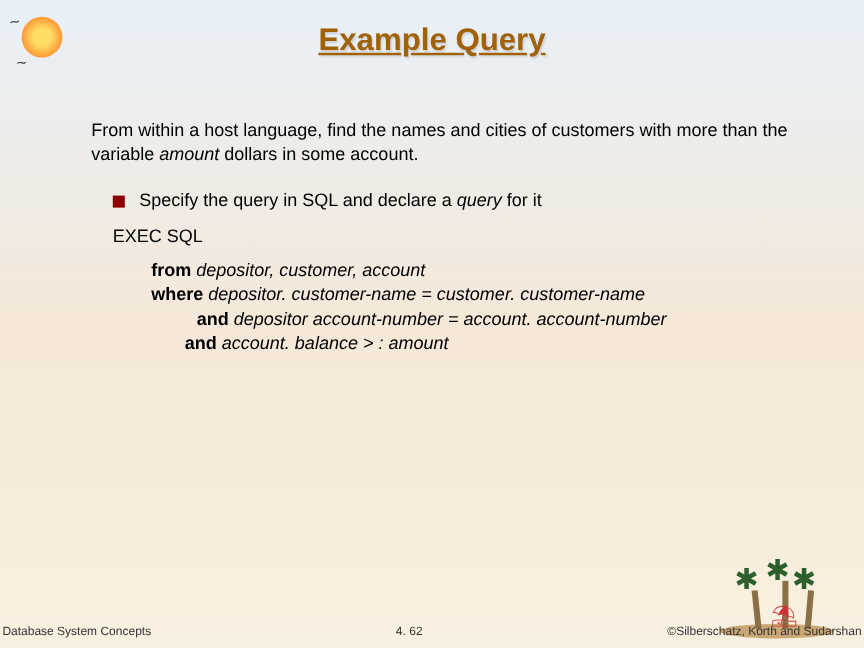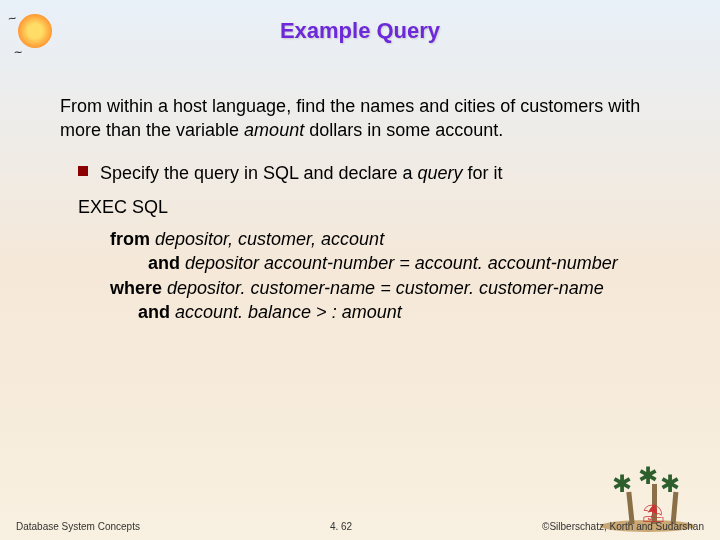--- a/index.html
+++ b/index.html
@@ -29,31 +29,33 @@
   }
   .bird {
     position: absolute;
     font-size: 14px;
     color: #333;
   }
   .bird1 { top: 2px; left: 0px; transform: rotate(-10deg); }
   .bird2 { top: 36px; left: 6px; transform: rotate(-5deg); }
   .title {
     text-align: center;
-    font-size: 22px;
+    font-size: 26px;
     font-weight: bold;
-    color: #6d28d9;
+    color: #a16207;
     padding-top: 18px;
+    text-decoration: underline;
     text-shadow: 1px 1px 2px rgba(0,0,0,0.15);
   }
   .content {
     padding: 50px 60px 0 60px;
-    font-size: 18px;
+    font-size: 15px;
     color: #000;
     line-height: 1.35;
+    margin-left: 16px;
   }
   .intro {
     margin-bottom: 18px;
   }
   .bullet-row {
     display: flex;
     align-items: flex-start;
     margin-left: 18px;
     margin-bottom: 10px;
   }
@@ -80,21 +82,21 @@
   }
   .italic { font-style: italic; }
   .bold { font-weight: bold; }
   .footer {
     position: absolute;
     bottom: 8px;
     left: 0;
     width: 100%;
     display: flex;
     justify-content: space-between;
-    padding: 0 16px;
+    padding: 0 2px;
     font-size: 10px;
     color: #333;
   }
   .palm-decoration {
     position: absolute;
     bottom: 6px;
     right: 18px;
     width: 110px;
     height: 80px;
   }
@@ -156,25 +158,25 @@
       <span>Specify the query in SQL and declare a </span><span class="italic">query</span><span> for it</span>
     </div>
   </div>
 
   <div class="exec-label">EXEC SQL</div>
 
   <div class="sql-block">
     <div>
       <span class="bold">from </span><span class="italic">depositor, customer, account</span>
     </div>
+    <div>
+      <span class="bold">where </span><span class="italic">depositor. customer-name = customer. customer-name </span>
+    </div>
     <div style="padding-left:38px">
       <span class="bold">and </span><span class="italic">depositor account-number = account. account-number </span>
-    </div>
-    <div>
-      <span class="bold">where </span><span class="italic">depositor. customer-name = customer. customer-name </span>
     </div>
     <div style="padding-left:28px">
       <span class="bold">and </span><span class="italic">account. balance &gt; : amount</span>
     </div>
   </div>
 
 
 </div>
 
 <div class="palm-decoration">

